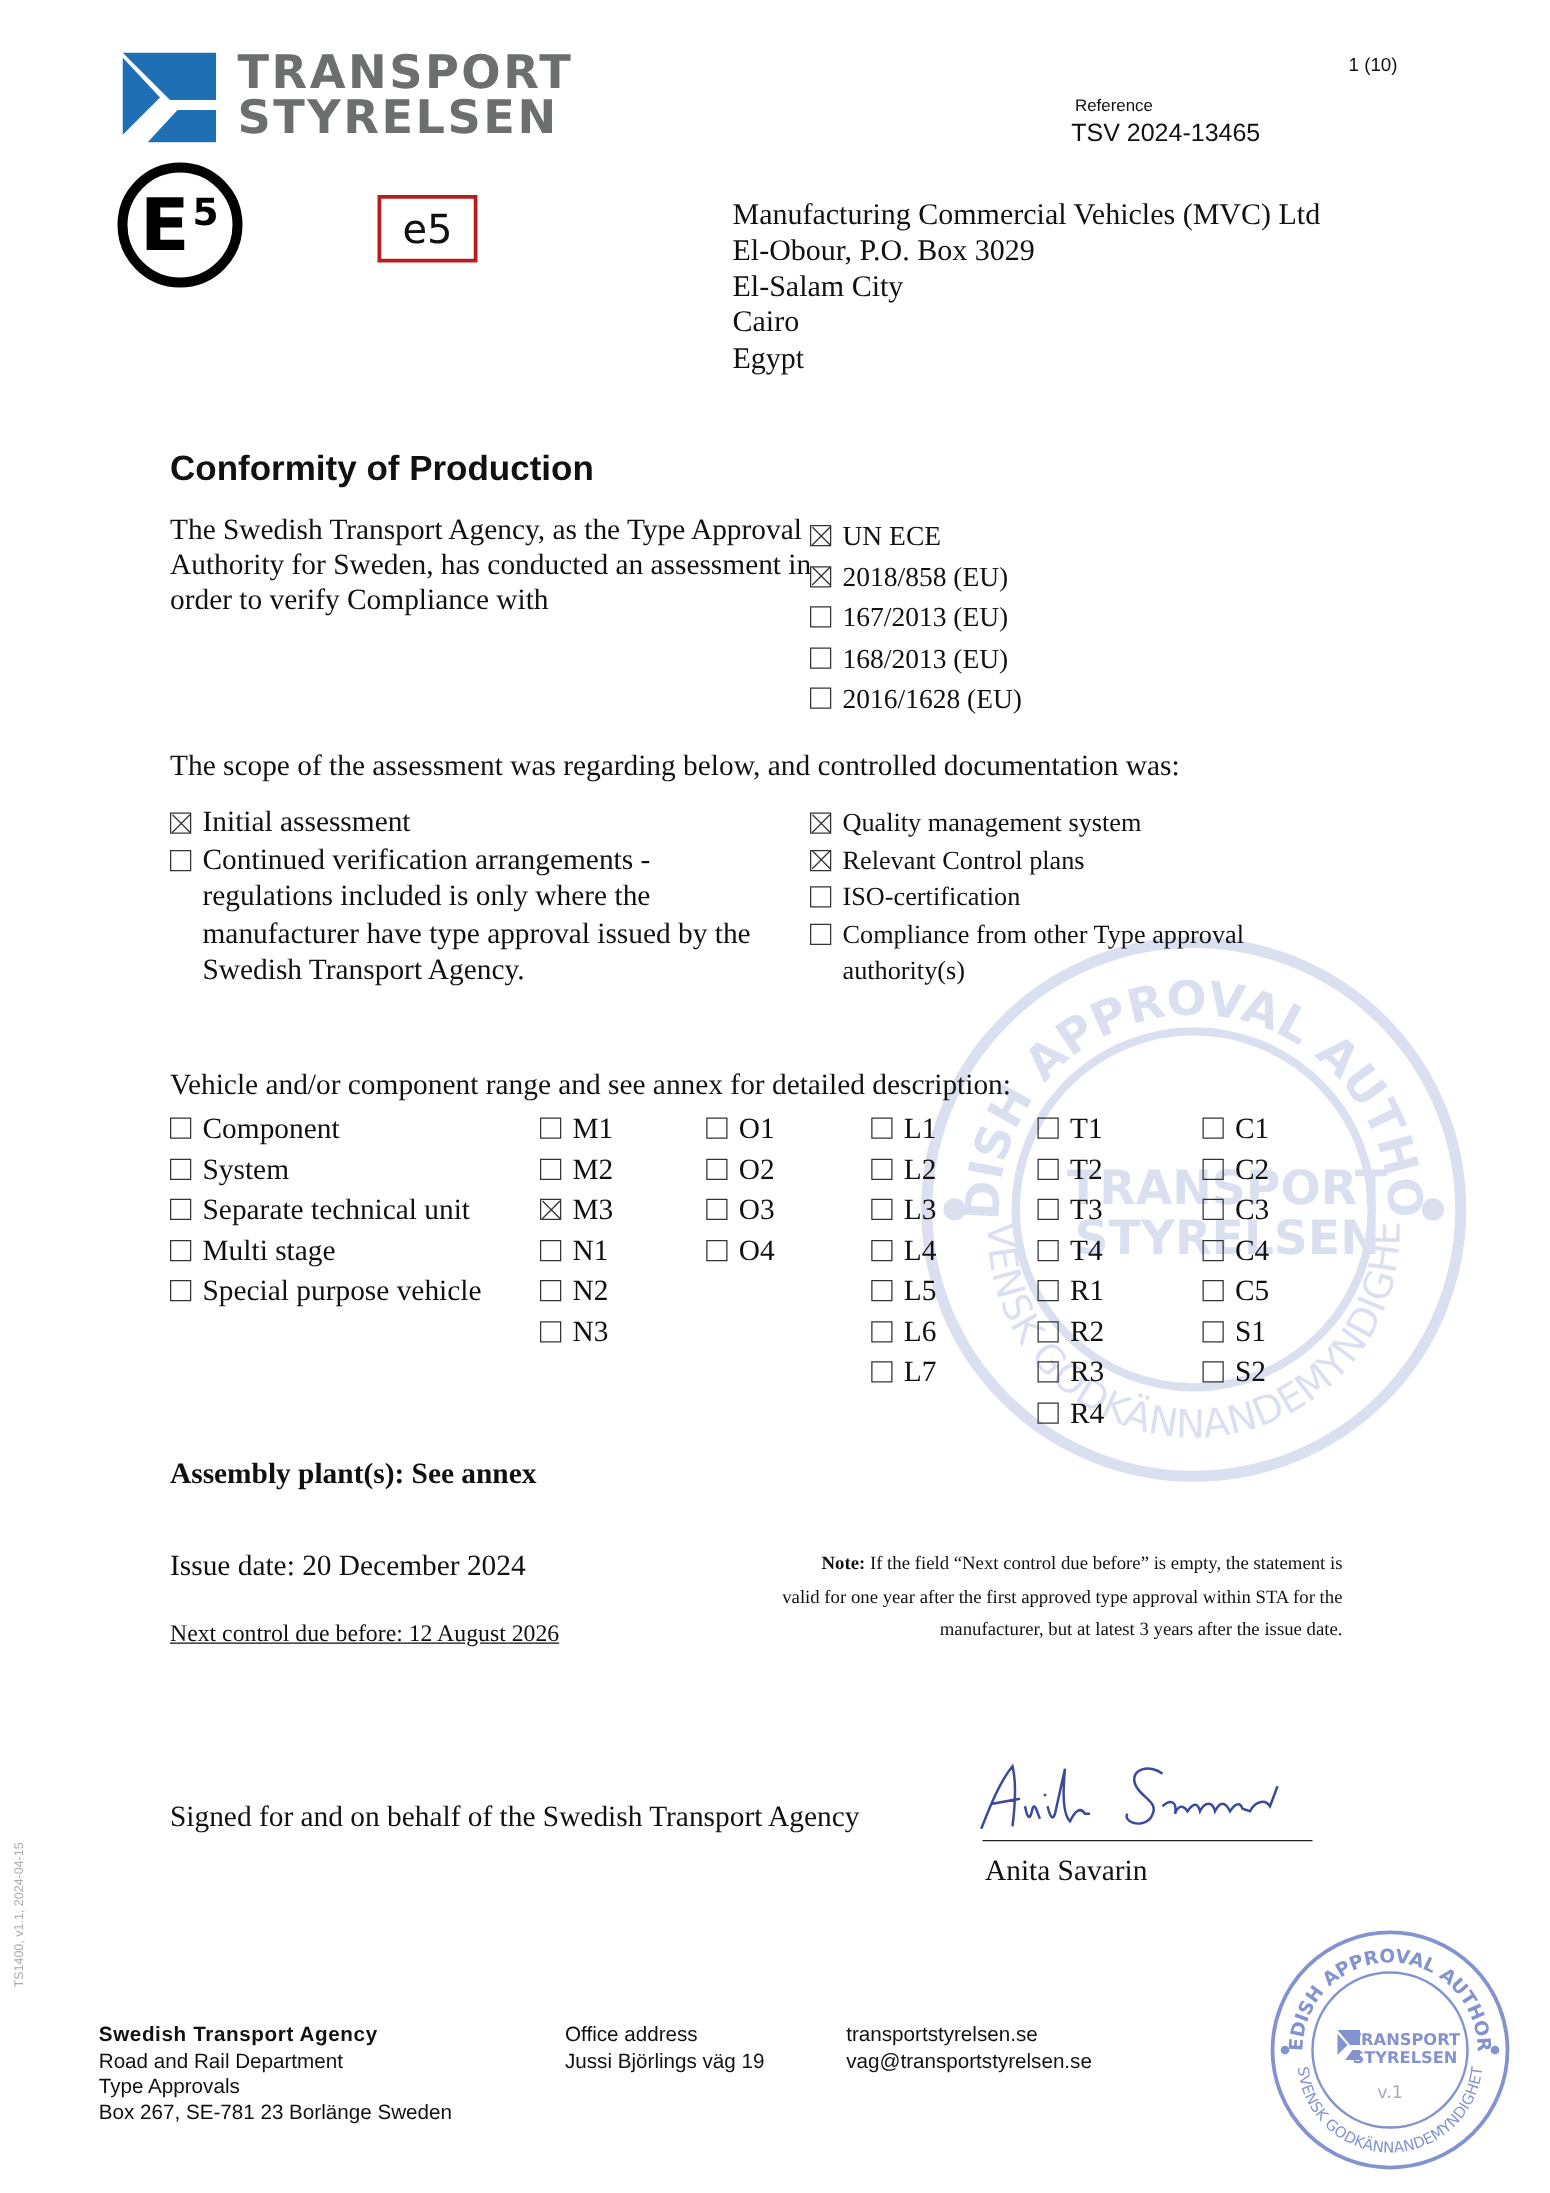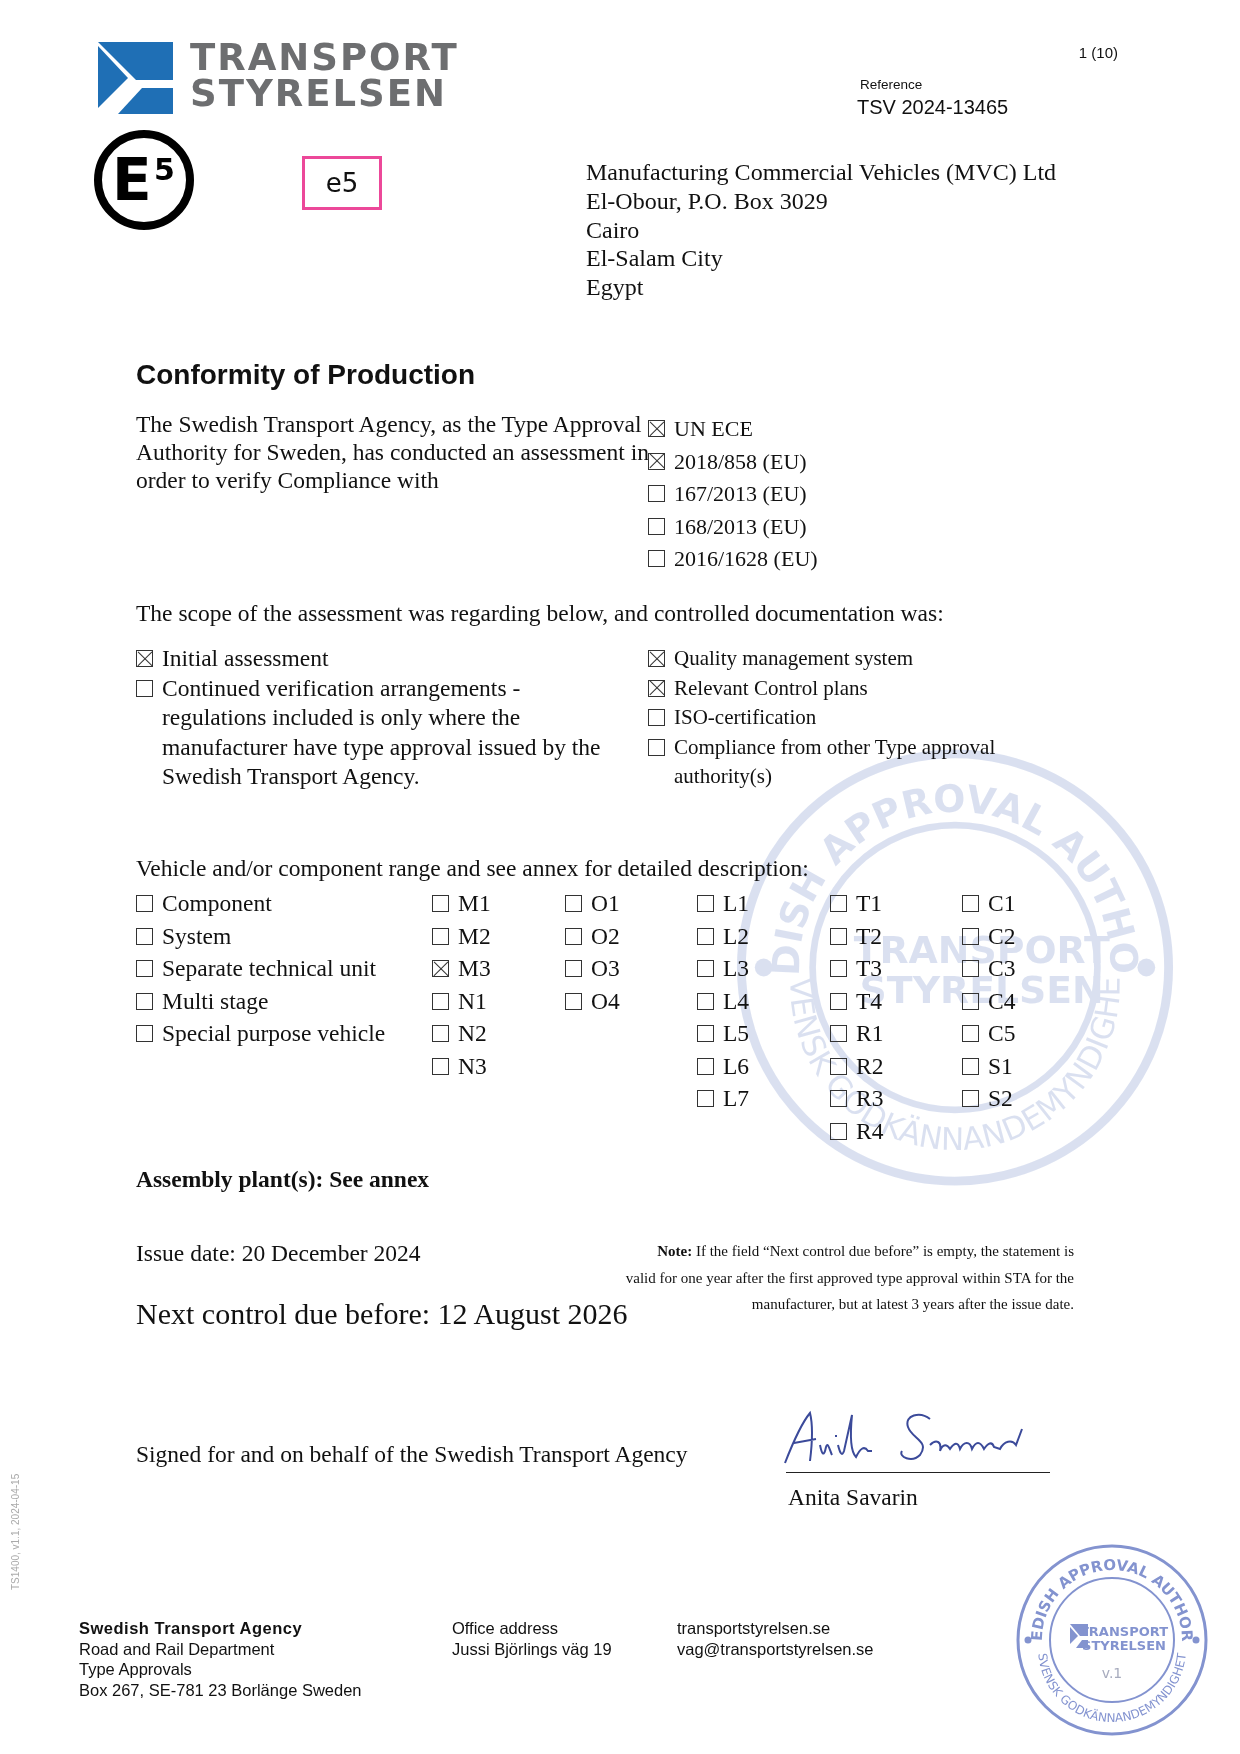--- a/index.html
+++ b/index.html
@@ -6,21 +6,21 @@
   body { width:1240px; height:1754px; position:relative; overflow:hidden; color:#111; font-family:"Liberation Serif", serif; }
   .abs { position:absolute; }
   .sans { font-family:"Liberation Sans", sans-serif; }
 
   
   #logo { left:98px; top:40px; width:320px; height:75px; }
   #logo-mark { position:absolute; left:0; top:2px; width:75px; height:72px; }
   #logo-text { position:absolute; left:92px; top:0; font-family:"DejaVu Sans", sans-serif; font-weight:bold; color:#6d6e70; font-size:37px; line-height:36px; letter-spacing:2px; }
 
   #e5-mark { left:92px; top:128px; width:104px; height:104px; }
-  #e5-box { left:302px; top:156px; width:80px; height:54px; border:3px solid #ec4899; box-sizing:border-box; display:flex; align-items:center; justify-content:center; font-family:"DejaVu Sans", sans-serif; font-size:26px; }
+  #e5-box { left:302px; top:156px; width:80px; height:54px; border:3px solid #b91c1c; box-sizing:border-box; display:flex; align-items:center; justify-content:center; font-family:"DejaVu Sans", sans-serif; font-size:32px; }
 
   #page-num { right:122px; top:44px; font-size:15px; }
   #ref-label { left:860px; top:77px; font-size:13.5px; }
   #ref-value { left:857px; top:96px; font-size:20px; }
 
   #recipient { left:586px; top:158px; font-size:24px; line-height:28.8px; }
   #recipient div { white-space:nowrap; }
 
   #title { left:136px; top:359px; font-size:28px; font-weight:bold; }
 
@@ -44,21 +44,21 @@
   .range-col div { white-space:nowrap; }
   #col-types { left:136px; }
   #col-m { left:432px; }
   #col-o { left:565px; }
   #col-l { left:697px; }
   #col-t { left:830px; }
   #col-c { left:962px; }
 
   #assembly { left:136px; top:1166px; font-size:23.5px;font-weight:bold; }
   #issue-date { left:136px; top:1240px; font-size:23.5px; }
-  #next-control { left:136px; top:1297px; font-size:30px; }
+  #next-control { left:136px; top:1297px; font-size:19px;text-decoration:underline; }
   #note { left:624px; top:1238px; width:450px; font-size:15px; line-height:26.5px;text-align:right; }
   #note b { font-weight:bold; }
 
   #signed { left:136px; top:1441px; font-size:23.5px; }
   #signature { left:780px; top:1405px; width:270px; height:60px; }
   #sig-line { left:786px; top:1472px; width:264px; height:1px; background:#222; }
   #signer { left:788px; top:1484px; font-size:23.5px; }
 
   #vert-code { left:10px; top:1590px; font-size:10px; color:#aaa; transform:rotate(-90deg); transform-origin:left top; white-space:nowrap; font-family:"Liberation Sans", sans-serif; }
 
@@ -107,22 +107,22 @@
 </svg>
 <div id="e5-box" class="abs">e5</div>
 
 <div id="page-num" class="abs sans">1 (10)</div>
 <div id="ref-label" class="abs sans">Reference</div>
 <div id="ref-value" class="abs sans">TSV 2024-13465</div>
 
 <div id="recipient" class="abs">
   <div>Manufacturing Commercial Vehicles (MVC) Ltd</div>
   <div>El-Obour, P.O. Box 3029</div>
+  <div>El-Salam City</div>
   <div>Cairo</div>
-  <div>El-Salam City</div>
   <div>Egypt</div>
 </div>
 
 <div id="title" class="abs sans">Conformity of Production</div>
 
 <div id="intro" class="abs">The Swedish Transport Agency, as the Type Approval Authority for Sweden, has conducted an assessment in order to verify Compliance with</div>
 
 <div id="compliance-list" class="abs">
     <div><span class="cb checked"></span><span>UN ECE</span></div>
     <div><span class="cb checked"></span><span>2018/858 (EU)</span></div>

